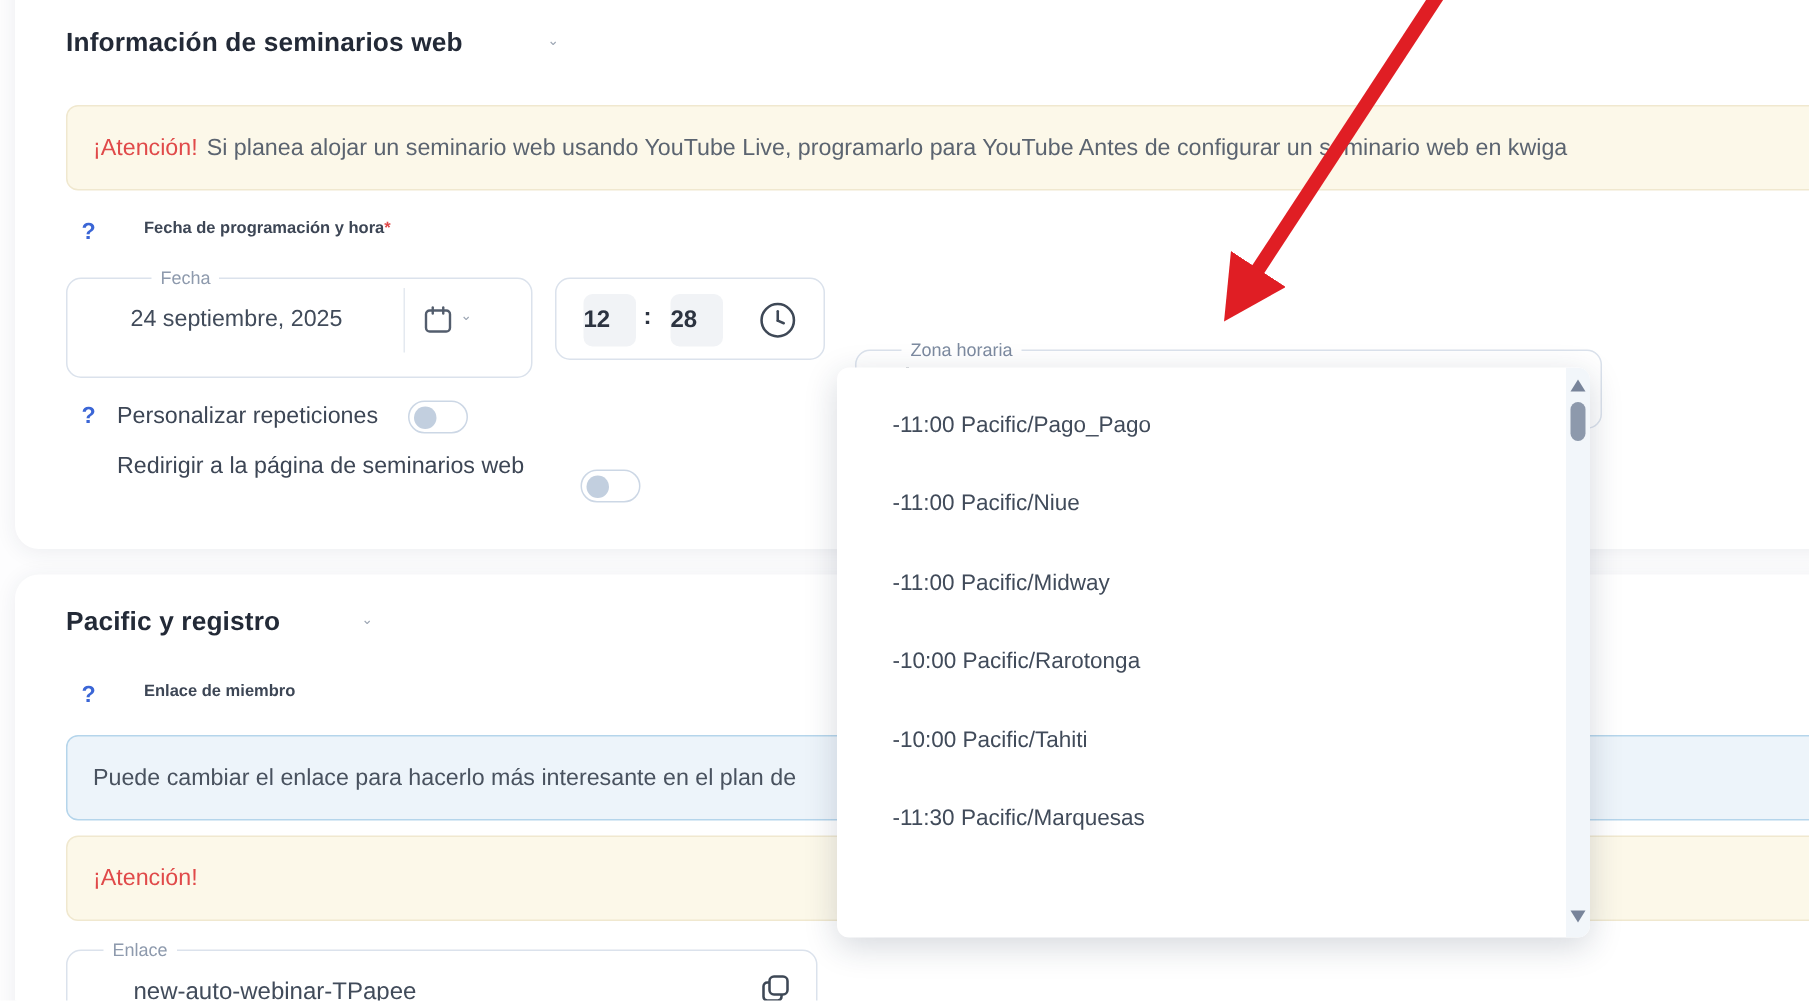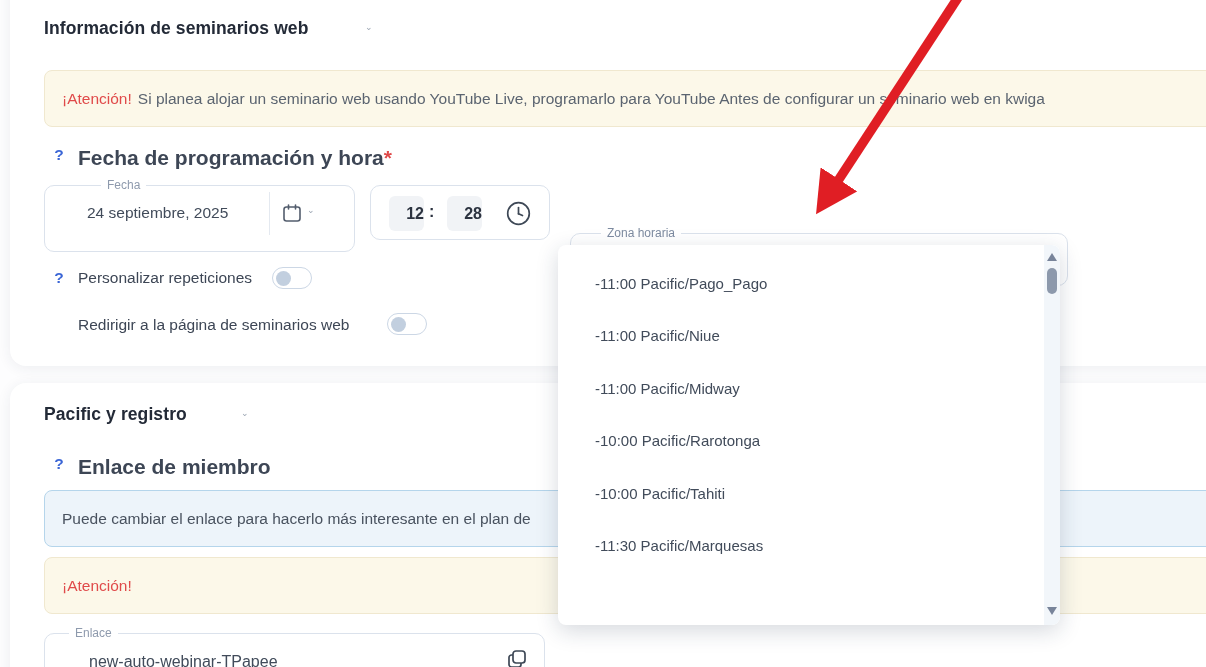--- a/index.html
+++ b/index.html
@@ -30,38 +30,38 @@
     border-radius:8px; display:flex; align-items:center;
     padding:0 17px; font-size:15.5px; color:#5b6470;
   }
   .notice.warn { background:#fcf8e9; border:1px solid #f0e8cf; }
   .notice.info { background:#edf4fa; border:1px solid #b5d5eb; color:#49525f; }
   .warn-prefix { color:#e04a4a; margin-right:6px; white-space:nowrap; }
   .q-icon {
     position:absolute; left:40px; width:18px;
     color:#3b66d6; font-size:15.5px; font-weight:bold; text-align:center;
   }
-  .row-label { position:absolute; left:68px; font-size:21px; font-weight:bold; color:#3d4655; }
+  .row-label { position:absolute; left:86px; font-size:11px; font-weight:bold; color:#3d4655; }
   .row-label .req { color:#e04a4a; }
   .row-label-normal { position:absolute; left:68px; font-size:15.5px; color:#3d4655; }
   .field {
     position:absolute; background:#fff;
     border:1px solid #dbe2ec; border-radius:10px;
   }
   .float-label {
     position:absolute; top:-8px; background:#fff; padding:0 6px;
     font-size:12px; color:#8e9aad; line-height:14px; white-space:nowrap;
   }
   .field-value { position:absolute; font-size:15.5px; color:#414b5a; white-space:nowrap;margin-left:20px; }
   .v-divider { position:absolute; width:1px; background:#e4e9f0; }
   .time-box {
     position:absolute; width:35px; height:35px; top:10px;
     background:#f1f3f6; border-radius:6px;
-    display:flex; align-items:center; justify-content:flex-end;
-    font-size:16px; font-weight:bold; color:#2c3340;padding-left:10px;
+    display:flex; align-items:center; justify-content:flex-start;
+    font-size:16px; font-weight:bold; color:#2c3340;
   }
   .time-colon { position:absolute; top:17px; font-size:16px; font-weight:bold; color:#2c3340; }
   .placeholder-text { position:absolute; font-size:17px; color:#adb7c5; white-space:nowrap; }
   .text-cursor { position:absolute; width:1.5px; height:30px; background:#5a6473; }
   .toggle {
     position:absolute; width:40px; height:22px;
     border:1px solid #ccd7e5; border-radius:11px; background:#fff;
   }
   .toggle .knob {
     position:absolute; left:3px; top:2.5px; width:15px; height:15px;
@@ -154,21 +154,21 @@
       <polyline points="3,11 10,4 17,11" fill="none" stroke="#5d6775" stroke-width="2.4" stroke-linecap="round" stroke-linejoin="round"></polyline>
     </svg>
   </div>
 
   <div class="q-icon" style="top:295px;">?</div>
   <div class="row-label-normal" style="top:295px;">Personalizar repeticiones</div>
   <div class="toggle" style="left:262px; top:293px;">
     <div class="knob"></div>
   </div>
 
-  <div class="row-label-normal" style="top:342px;">Redirigir a la página de seminarios web</div>
+  <div class="row-label-normal" style="top:328px;">Redirigir a la página de seminarios web</div>
   <div class="toggle" style="left:377px; top:339px;">
     <div class="knob"></div>
   </div>
 </div>
 
 <div class="card card2">
 
   <div class="section-title" style="top:21px;">Pacific y registro</div>
   <span class="title-mini-icon" style="left:231px; top:25px;">⌄</span>
 

